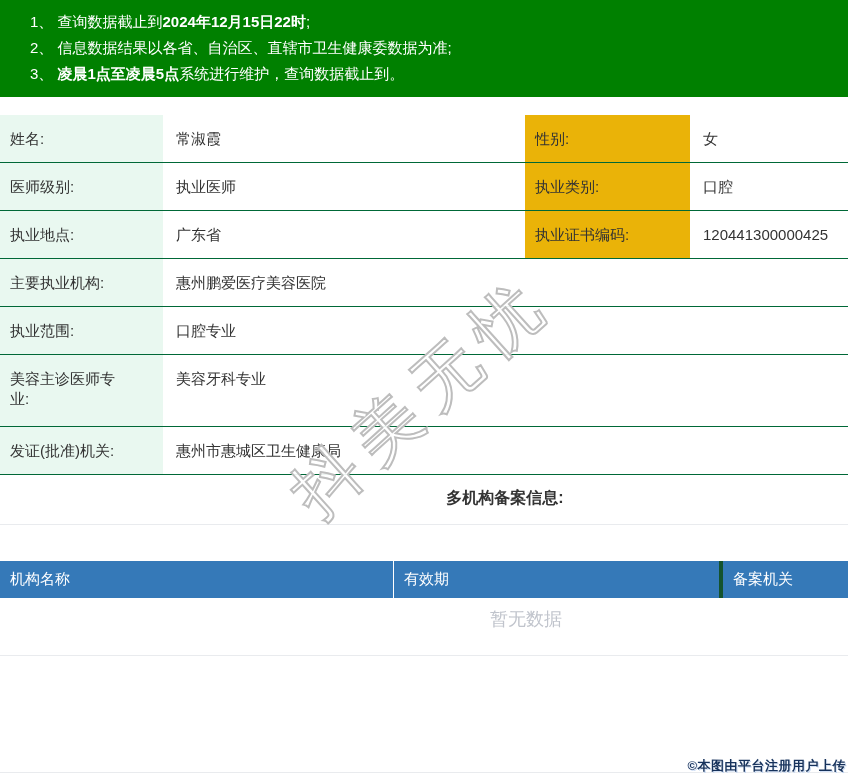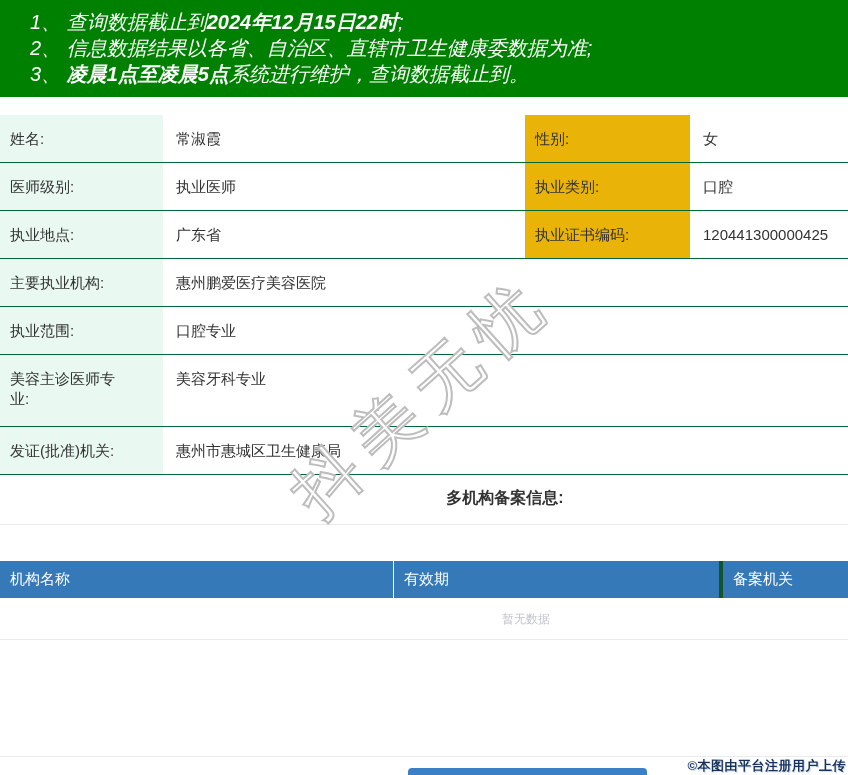--- a/index.html
+++ b/index.html
@@ -1,21 +1,21 @@
 <!DOCTYPE html>
 <html><head>
 <meta charset="utf-8">
 <style>
   * { margin:0; padding:0; box-sizing:border-box; }
   html,body { width:848px; height:775px; overflow:hidden; background:#fff;
     font-family:"Liberation Sans","DejaVu Sans",sans-serif; color:#333; position:relative; }
 
   
   .banner { background:#008000; padding:9px 0 10px 30px; width:848px; }
-  .notice-line { color:#fff; font-size:20px; line-height:26px; white-space:nowrap;font-style:italic; }
+  .notice-line { color:#fff; font-size:15px; line-height:26px; white-space:nowrap; }
   .notice-line .b { font-weight:bold; }
 
   
   .info-table { margin-top:18px; width:848px; }
   .info-row { display:flex; align-items:stretch; border-bottom:1px solid #006837; min-height:47px; }
   .info-row.tall { min-height:72px; }
   .cell { padding:14px 10px 13px; font-size:15px; line-height:20px; }
   .lbl  { width:163px; background:#e9f8f0; flex:none; }
   .lbl.narrow { padding-right:48px; }
   .val  { width:362px; flex:none; padding-left:13px; }
@@ -25,22 +25,22 @@
 
   
   .section-title { font-size:16px; font-weight:bold; text-align:center;
     padding:13px 0 15px 162px; border-bottom:1px solid #e9ebee; }
   .record-header { display:flex; background:#3579b8; margin-top:36px; height:37px;
     align-items:center; color:#fff; font-size:15px; width:848px;gap:20px; }
   .record-header .col { padding-left:10px; height:100%; display:flex; align-items:center; }
   .record-header .col:nth-child(1) { width:373px; }
   .record-header .col:nth-child(2) { width:306px; border-left:1px solid #fff; }
   .record-header .col:nth-child(3) { flex:1; border-left:4px solid #14532d; }
-  .empty-row { text-align:center; padding-left:204px; height:42px; line-height:42px;
-    border-bottom:1px solid #e9ebee; color:#c0c4cc; font-size:12px; }
+  .empty-row { text-align:center; padding-left:204px; height:58px; line-height:42px;
+    border-bottom:1px solid #e9ebee; color:#c0c4cc; font-size:18px; }
 
   
   .footer-line { margin-top:116px; border-top:1px solid #e9ebee; width:848px; }
   .close-btn { display:block; margin:11px 0 0 408px; width:239px; height:40px;
     background:#3a80c6; color:#fff; border:none; border-radius:4px; font-size:16px;
     font-family:inherit; cursor:pointer; }
   .credit { position:absolute; right:2px; top:757px; font-size:13px; font-weight:bold;
     color:#16325c; letter-spacing:0.5px;
     text-shadow:0 0 2px #fff, 0 0 3px rgba(255,255,255,0.9), 1px 1px 0 rgba(160,190,235,0.8); }
 

